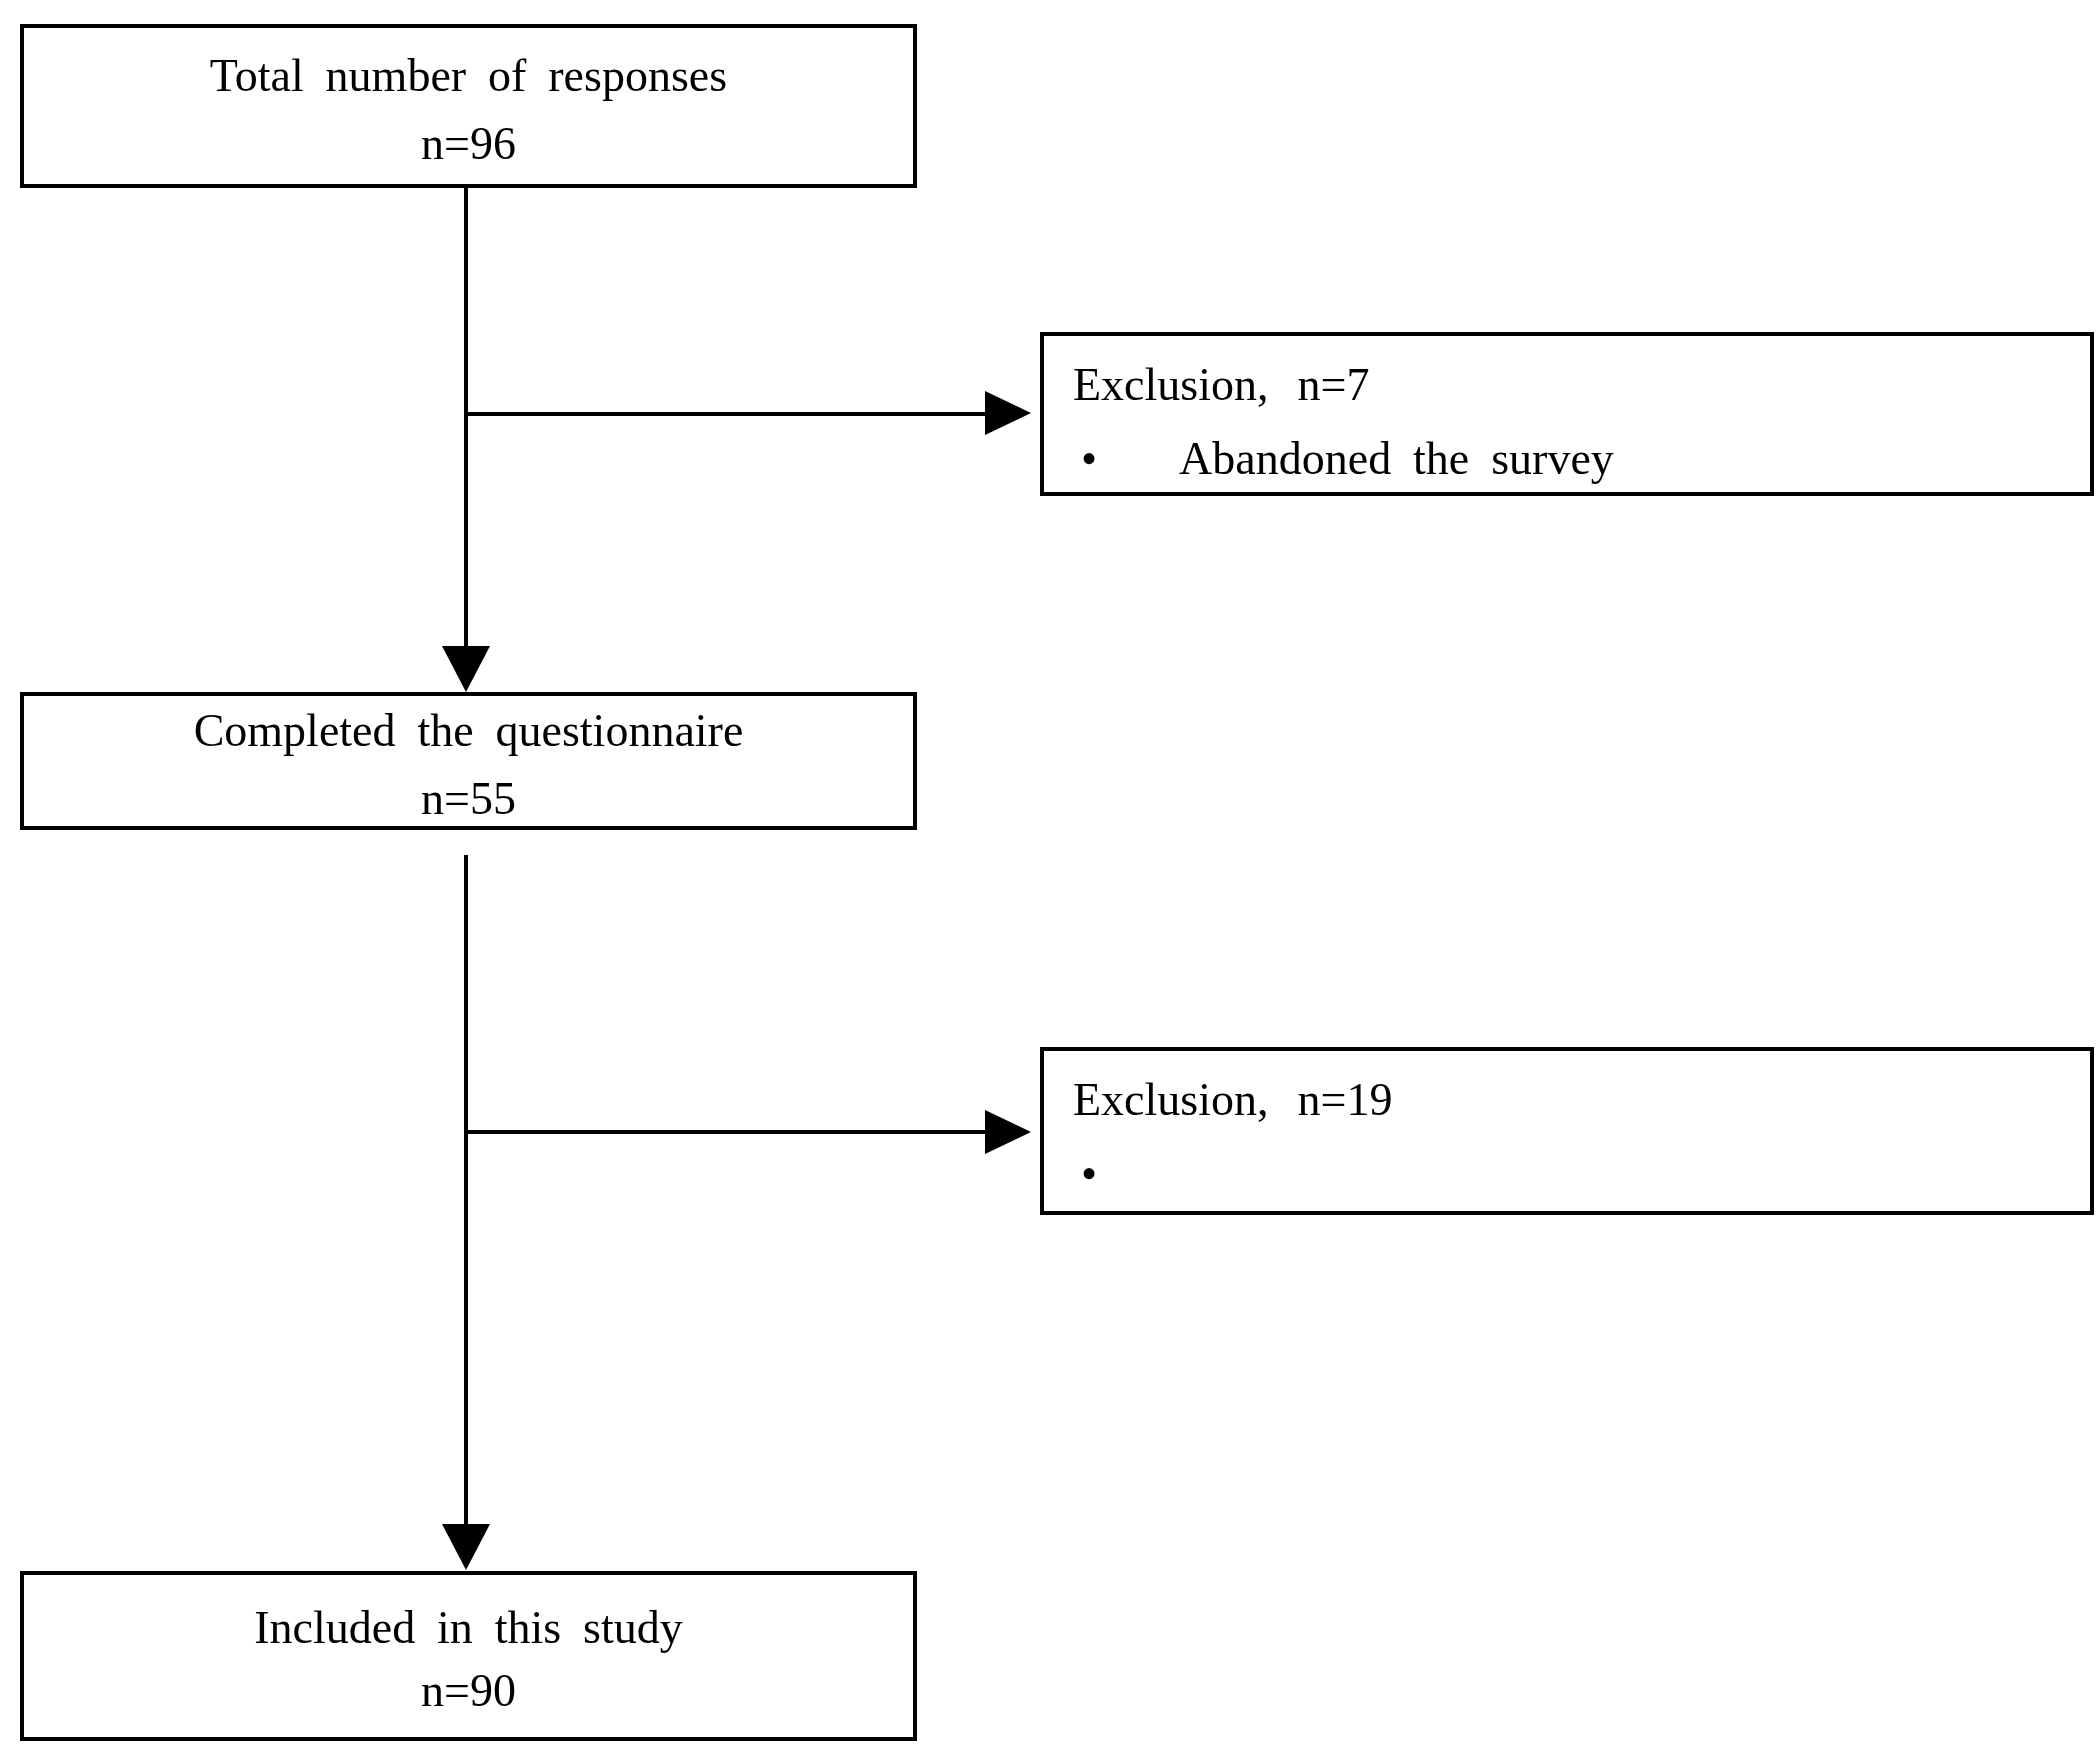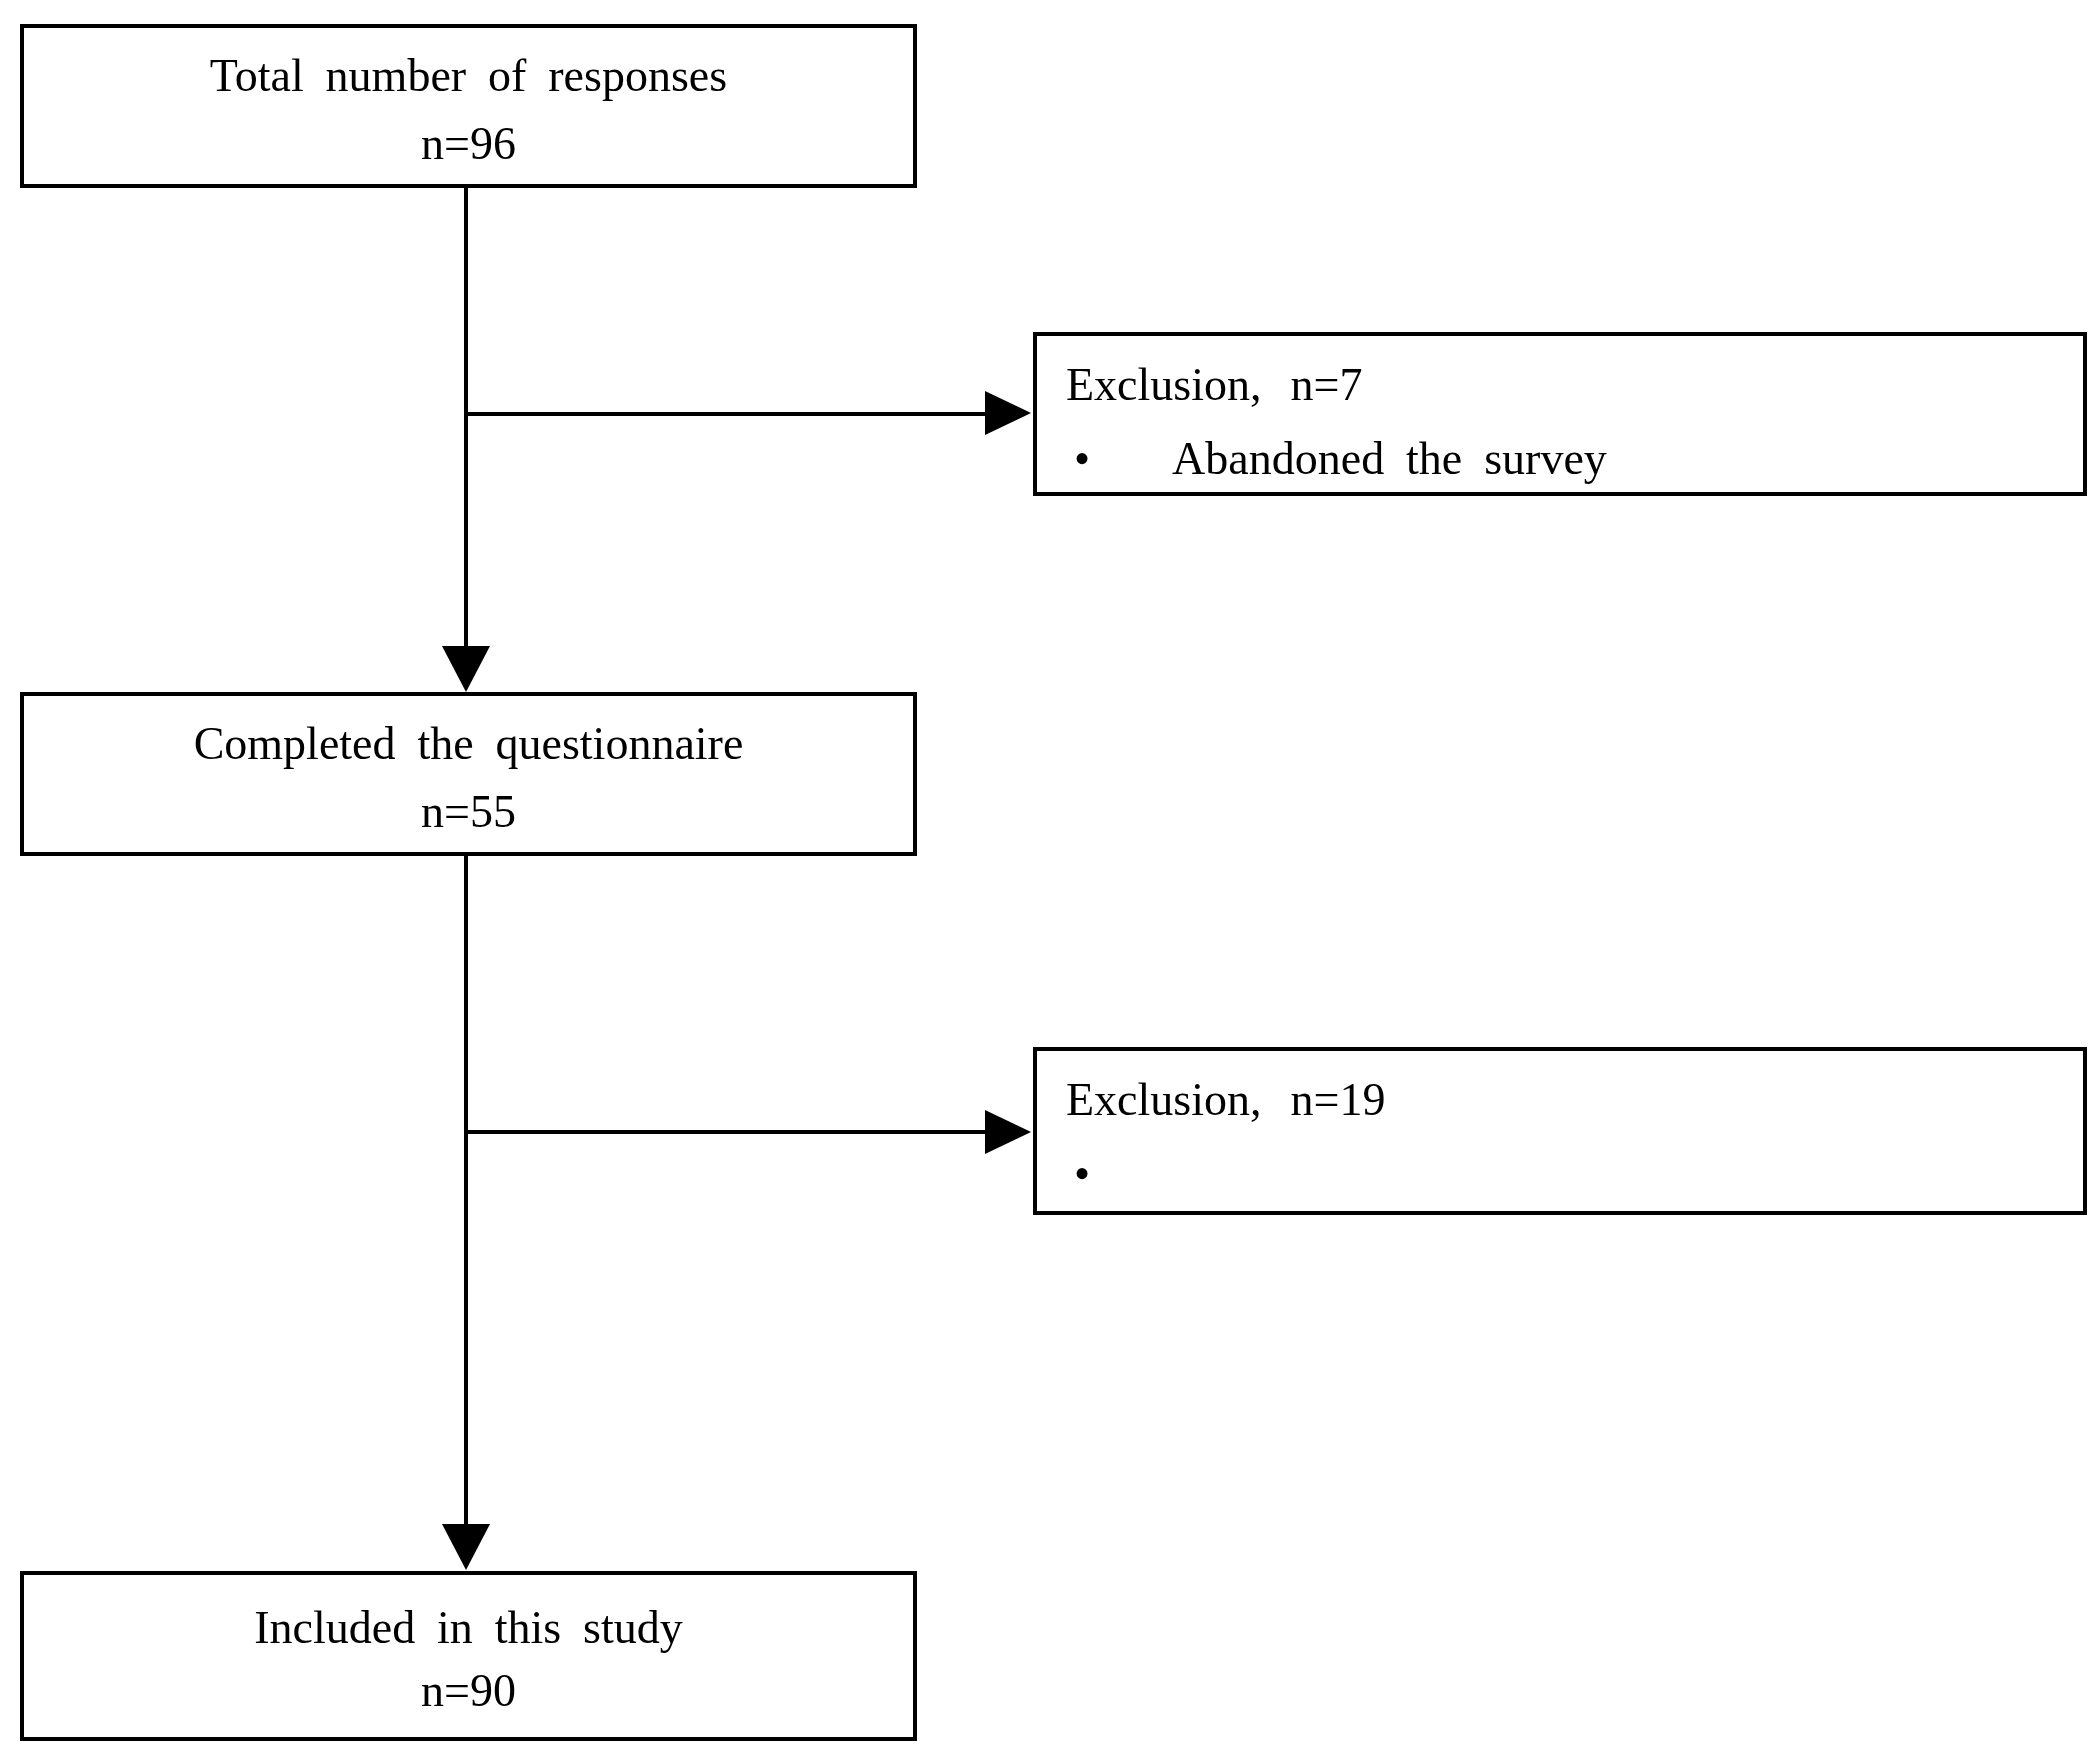--- a/index.html
+++ b/index.html
@@ -30,26 +30,27 @@
   .node-center {
     display: flex;
     flex-direction: column;
     align-items: center;
     justify-content: center;
     text-align: center;
     gap: 13px;
     padding-top: 6.4px;
   }
   .node-total     { left: 20px;   top: 24px;   width: 897px; height: 164px; }
-  .node-completed { left: 20px;   top: 692px;  width: 897px; height: 164px; }
+  .node-completed { left: 20px;   top: 692px;  width: 897px; height: 138px; }
   .node-included  { left: 20px;   top: 1571px; width: 897px; height: 170px; gap: 8px; }
   .node-excl1     { left: 1033px; top: 332px;  width: 1054px; height: 164px; }
   .node-excl2     { left: 1033px; top: 1047px; width: 1054px; height: 168px; }
   .node-excl {
     padding: 21px 28px 0 29px;
+    margin-left: 7px;
   }
   .excl-title-row { white-space: nowrap; }
   .excl-count { margin-left: 29px; }
   .excl-bullet-row {
     margin-top: 19px;
     white-space: nowrap;
     display: flex;
     align-items: baseline;
   }
   .bullet-glyph {

